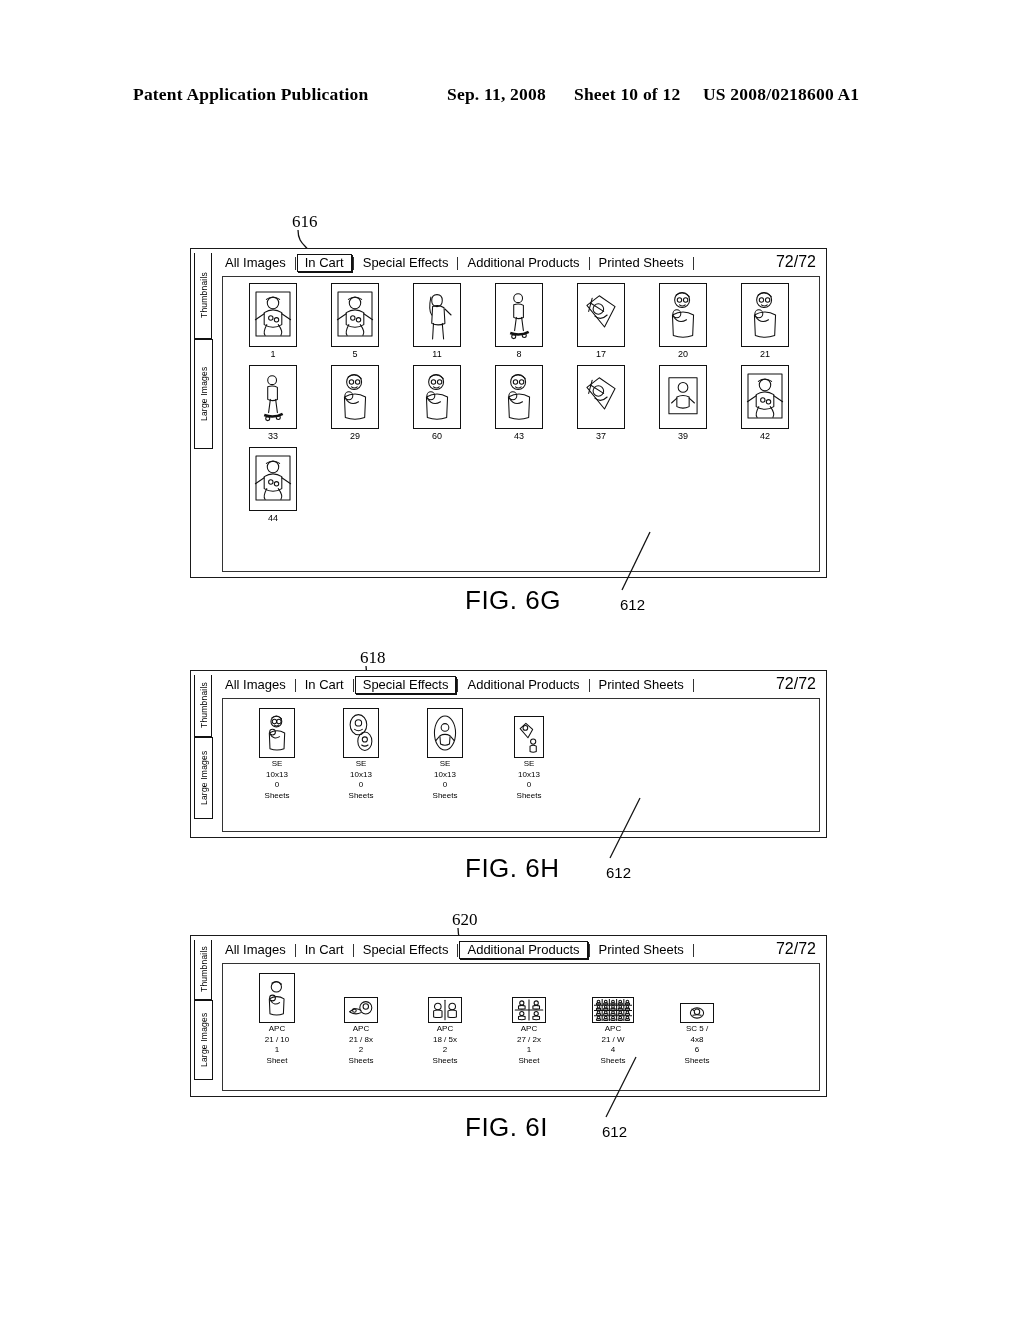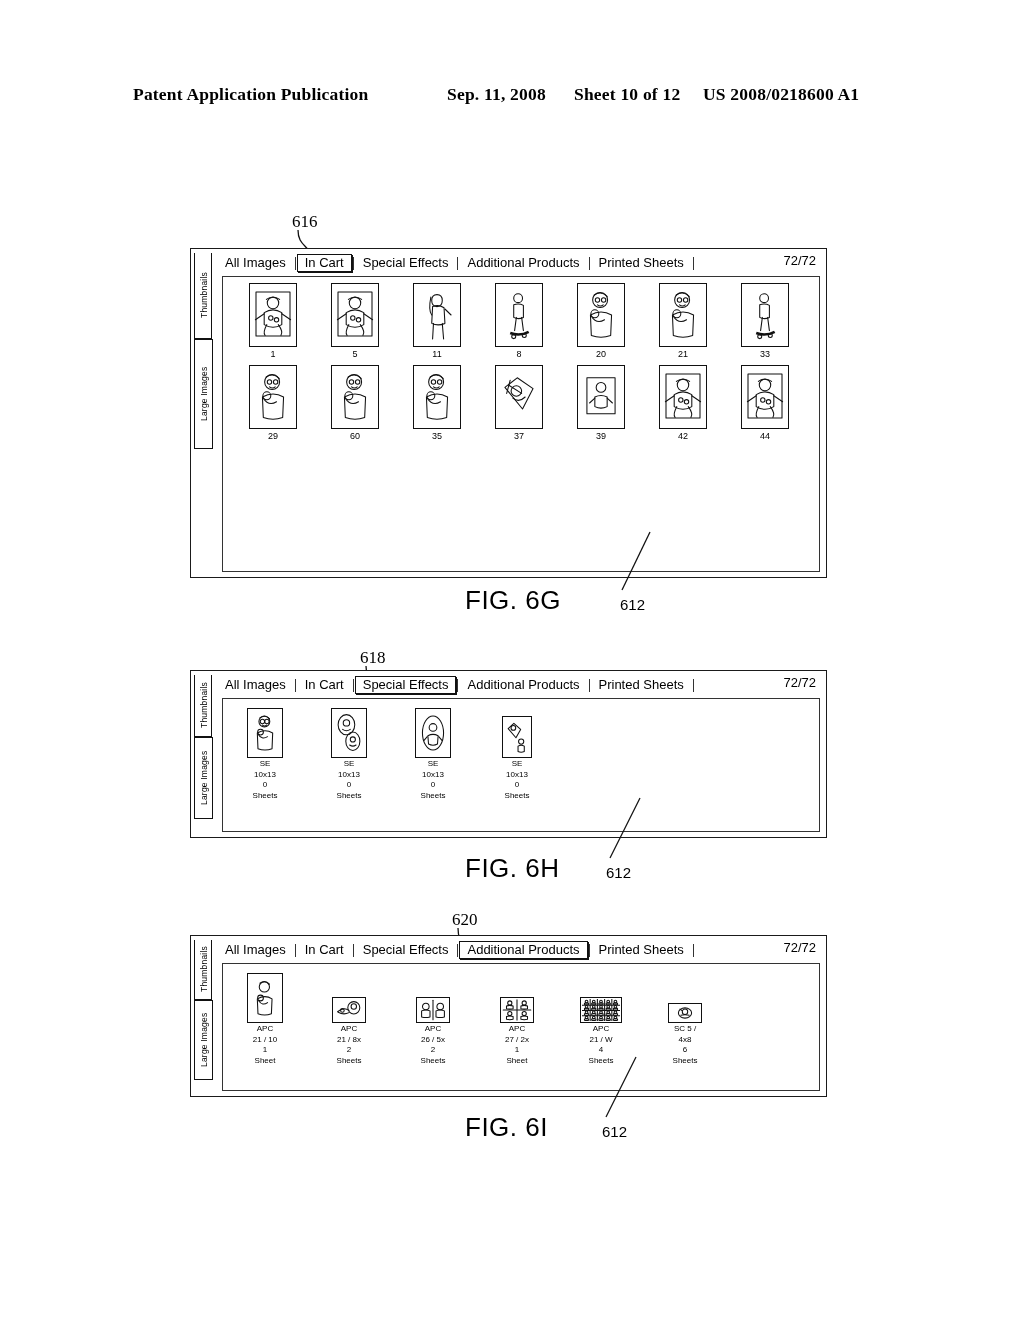--- a/index.html
+++ b/index.html
@@ -85,21 +85,21 @@
   }
   .tab.selected{
     border:1.2px solid #111;
     box-shadow:1px 1px 0 #111;
   }
   .tabsep{
     width:0;border-left:1.1px solid #333;height:13px;margin:0 1px;
   }
   .counter{
     position:absolute;right:10px;top:4px;
-    font-size:13px;
+    font-size:16px;
   }
 
   
   .pane{
     position:absolute;left:31px;right:6px;top:27px;bottom:5px;
     border:1.1px solid #333;
     box-sizing:border-box;
     background:#fff;
     overflow:hidden;
   }
@@ -117,21 +117,21 @@
   .thumb{
     border:1.3px solid #111;
     background:#fff;
     box-sizing:border-box;
     display:flex;align-items:center;justify-content:center;
   }
   .thumb.portrait{width:48px;height:64px;}
   .cap{font-size:9px;margin-top:2px;line-height:11px;text-align:center;}
 
   
-  .pgrid{position:absolute;left:0;top:7px;display:flex;justify-content:flex-end;}
+  .pgrid{position:absolute;left:12px;top:7px;display:flex;justify-content:flex-end;}
   .pcell{
     width:84px;display:flex;flex-direction:column;align-items:center;
   }
   .pcell .pbox{
     border:1.3px solid #111;background:#fff;box-sizing:border-box;
     display:flex;align-items:center;justify-content:center;
   }
   .plabel{font-size:8px;line-height:10.5px;text-align:center;margin-top:1px;}
 
   
@@ -244,20 +244,32 @@
        <path d="M13.2 48 q9.68 3.5999999999999996 18.48 -1.2" stroke="#111" stroke-width="2.6" fill="none"></path>
        <circle cx="16.72" cy="51.6" r="2" stroke="#111" fill="none" stroke-width="1.05" stroke-linecap="round" stroke-linejoin="round"></circle>
        <circle cx="27.28" cy="50.4" r="2" stroke="#111" fill="none" stroke-width="1.05" stroke-linecap="round" stroke-linejoin="round"></circle>
               </svg>
             </div>
             <div class="cap">8</div>
           </div>
           <div class="cell">
             <div class="thumb portrait">
               <svg width="44" height="60" viewBox="0 0 44 60">
+                <path d="M7.92 20.400000000000002 l12.32 -9.6 l15.84 10.799999999999999 l-10.559999999999999 20.400000000000002 z" stroke="#111" fill="none" stroke-width="1.05" stroke-linecap="round" stroke-linejoin="round"></path>
+       <path d="M11.440000000000001 18 l13.2 8.4" stroke="#111" fill="none" stroke-width="1.05" stroke-linecap="round" stroke-linejoin="round"></path>
+       <circle cx="19.36" cy="24 " r="5.279999999999999" stroke="#111" fill="none" stroke-width="1.05" stroke-linecap="round" stroke-linejoin="round"></circle>
+       <path d="M15.84 31.200000000000003 q6.16 4.8 12.32 -1.2" stroke="#111" fill="none" stroke-width="1.05" stroke-linecap="round" stroke-linejoin="round"></path>
+       <path d="M13.2 13.2 l-3.52 13.2" stroke="#111" fill="none" stroke-width="1.05" stroke-linecap="round" stroke-linejoin="round"></path>
+              </svg>
+            </div>
+            <div class="cap">17</div>
+          </div>
+          <div class="cell">
+            <div class="thumb portrait">
+              <svg width="44" height="60" viewBox="0 0 44 60">
                 <circle cx="21.119999999999997" cy="15" r="7.48" stroke="#111" fill="none" stroke-width="1.05" stroke-linecap="round" stroke-linejoin="round"></circle>
        <path d="M14.96 10.200000000000001 q7.04 -4.8 13.2 1.2" stroke="#111" fill="none" stroke-width="1.05" stroke-linecap="round" stroke-linejoin="round"></path>
        <circle cx="18.48" cy="15" r="2.2" stroke="#111" fill="none" stroke-width="1.05" stroke-linecap="round" stroke-linejoin="round"></circle>
        <circle cx="24.64" cy="15" r="2.2" stroke="#111" fill="none" stroke-width="1.05" stroke-linecap="round" stroke-linejoin="round"></circle>
        <path d="M18.48 19.8 q3.08 2.4 5.720000000000001 0" stroke="#111" fill="none" stroke-width="1.05" stroke-linecap="round" stroke-linejoin="round"></path>
        <path d="M11.440000000000001 30 q10.559999999999999 -6 21.119999999999997 0 l-0.88 20.400000000000002 q-9.68 3.5999999999999996 -19.36 0 z" stroke="#111" fill="none" stroke-width="1.05" stroke-linecap="round" stroke-linejoin="round"></path>
        <path d="M12.32 31.200000000000003 q5.279999999999999 8.4 13.2 3.5999999999999996" stroke="#111" fill="none" stroke-width="1.05" stroke-linecap="round" stroke-linejoin="round"></path>
        <circle cx="15.84" cy="28.799999999999997" r="3.96" stroke="#111" fill="none" stroke-width="1.05" stroke-linecap="round" stroke-linejoin="round"></circle>
               </svg>
             </div>
@@ -328,21 +340,21 @@
                 <circle cx="21.119999999999997" cy="15" r="7.48" stroke="#111" fill="none" stroke-width="1.05" stroke-linecap="round" stroke-linejoin="round"></circle>
        <path d="M14.96 10.200000000000001 q7.04 -4.8 13.2 1.2" stroke="#111" fill="none" stroke-width="1.05" stroke-linecap="round" stroke-linejoin="round"></path>
        <circle cx="18.48" cy="15" r="2.2" stroke="#111" fill="none" stroke-width="1.05" stroke-linecap="round" stroke-linejoin="round"></circle>
        <circle cx="24.64" cy="15" r="2.2" stroke="#111" fill="none" stroke-width="1.05" stroke-linecap="round" stroke-linejoin="round"></circle>
        <path d="M18.48 19.8 q3.08 2.4 5.720000000000001 0" stroke="#111" fill="none" stroke-width="1.05" stroke-linecap="round" stroke-linejoin="round"></path>
        <path d="M11.440000000000001 30 q10.559999999999999 -6 21.119999999999997 0 l-0.88 20.400000000000002 q-9.68 3.5999999999999996 -19.36 0 z" stroke="#111" fill="none" stroke-width="1.05" stroke-linecap="round" stroke-linejoin="round"></path>
        <path d="M12.32 31.200000000000003 q5.279999999999999 8.4 13.2 3.5999999999999996" stroke="#111" fill="none" stroke-width="1.05" stroke-linecap="round" stroke-linejoin="round"></path>
        <circle cx="15.84" cy="28.799999999999997" r="3.96" stroke="#111" fill="none" stroke-width="1.05" stroke-linecap="round" stroke-linejoin="round"></circle>
               </svg>
             </div>
-            <div class="cap">35</div>
+            <div class="cap">43</div>
           </div>
           <div class="cell">
             <div class="thumb portrait">
               <svg width="44" height="60" viewBox="0 0 44 60">
                 <path d="M7.92 20.400000000000002 l12.32 -9.6 l15.84 10.799999999999999 l-10.559999999999999 20.400000000000002 z" stroke="#111" fill="none" stroke-width="1.05" stroke-linecap="round" stroke-linejoin="round"></path>
        <path d="M11.440000000000001 18 l13.2 8.4" stroke="#111" fill="none" stroke-width="1.05" stroke-linecap="round" stroke-linejoin="round"></path>
        <circle cx="19.36" cy="24 " r="5.279999999999999" stroke="#111" fill="none" stroke-width="1.05" stroke-linecap="round" stroke-linejoin="round"></circle>
        <path d="M15.84 31.200000000000003 q6.16 4.8 12.32 -1.2" stroke="#111" fill="none" stroke-width="1.05" stroke-linecap="round" stroke-linejoin="round"></path>
        <path d="M13.2 13.2 l-3.52 13.2" stroke="#111" fill="none" stroke-width="1.05" stroke-linecap="round" stroke-linejoin="round"></path>
               </svg>
@@ -569,21 +581,21 @@
               <div class="pbox" style="width: 34px; height: 26px;">
                 <svg width="30" height="22" viewBox="0 0 30 22">
                   <line x1="15" y1="1.3199999999999998" x2="15" y2="20.68" stroke="#111" fill="none" stroke-width="1.05" stroke-linecap="round" stroke-linejoin="round"></line>
        <circle cx="7.800000000000001" cy="7.48" r="3.3" stroke="#111" fill="none" stroke-width="1.05" stroke-linecap="round" stroke-linejoin="round"></circle>
        <path d="M3.5999999999999996 11.88 q4.2 -1.76 8.4 0 l0 6.16 q-4.2 1.1 -8.4 0 z" stroke="#111" fill="none" stroke-width="1.05" stroke-linecap="round" stroke-linejoin="round"></path>
        <circle cx="22.2" cy="7.48" r="3.3" stroke="#111" fill="none" stroke-width="1.05" stroke-linecap="round" stroke-linejoin="round"></circle>
        <path d="M18 11.88 q4.2 -1.76 8.4 0 l0 6.16 q-4.2 1.1 -8.4 0 z" stroke="#111" fill="none" stroke-width="1.05" stroke-linecap="round" stroke-linejoin="round"></path>
                 </svg>
               </div>
             </div>
-            <div class="plabel"><span>APC</span><br><span>26 / 5x</span><br><span>2</span><br><span>Sheets</span></div>
+            <div class="plabel"><span>APC</span><br><span>18 / 5x</span><br><span>2</span><br><span>Sheets</span></div>
           </div>
           <div class="pcell">
             <div style="height: 52px; display: flex; align-items: flex-end;">
               <div class="pbox" style="width: 34px; height: 26px;">
                 <svg width="30" height="22" viewBox="0 0 30 22">
                   <line x1="15" y1="0.88" x2="15" y2="21.119999999999997" stroke="#111" fill="none" stroke-width="1.05" stroke-linecap="round" stroke-linejoin="round"></line>
        <line x1="1.2" y1="11" x2="28.799999999999997" y2="11" stroke="#111" fill="none" stroke-width="1.05" stroke-linecap="round" stroke-linejoin="round"></line>
        <circle cx="7.800000000000001" cy="3.96" r="2.1" stroke="#111" fill="none" stroke-width="1.05" stroke-linecap="round" stroke-linejoin="round"></circle>
          <path d="M4.500000000000001 7.04 q3.3 -1.3199999999999998 6.6 0 l0 2.6399999999999997 q-3.3 0.88 -6.6 0 z" stroke="#111" fill="none" stroke-width="1.05" stroke-linecap="round" stroke-linejoin="round"></path>
                   <circle cx="22.2" cy="3.96" r="2.1" stroke="#111" fill="none" stroke-width="1.05" stroke-linecap="round" stroke-linejoin="round"></circle>

